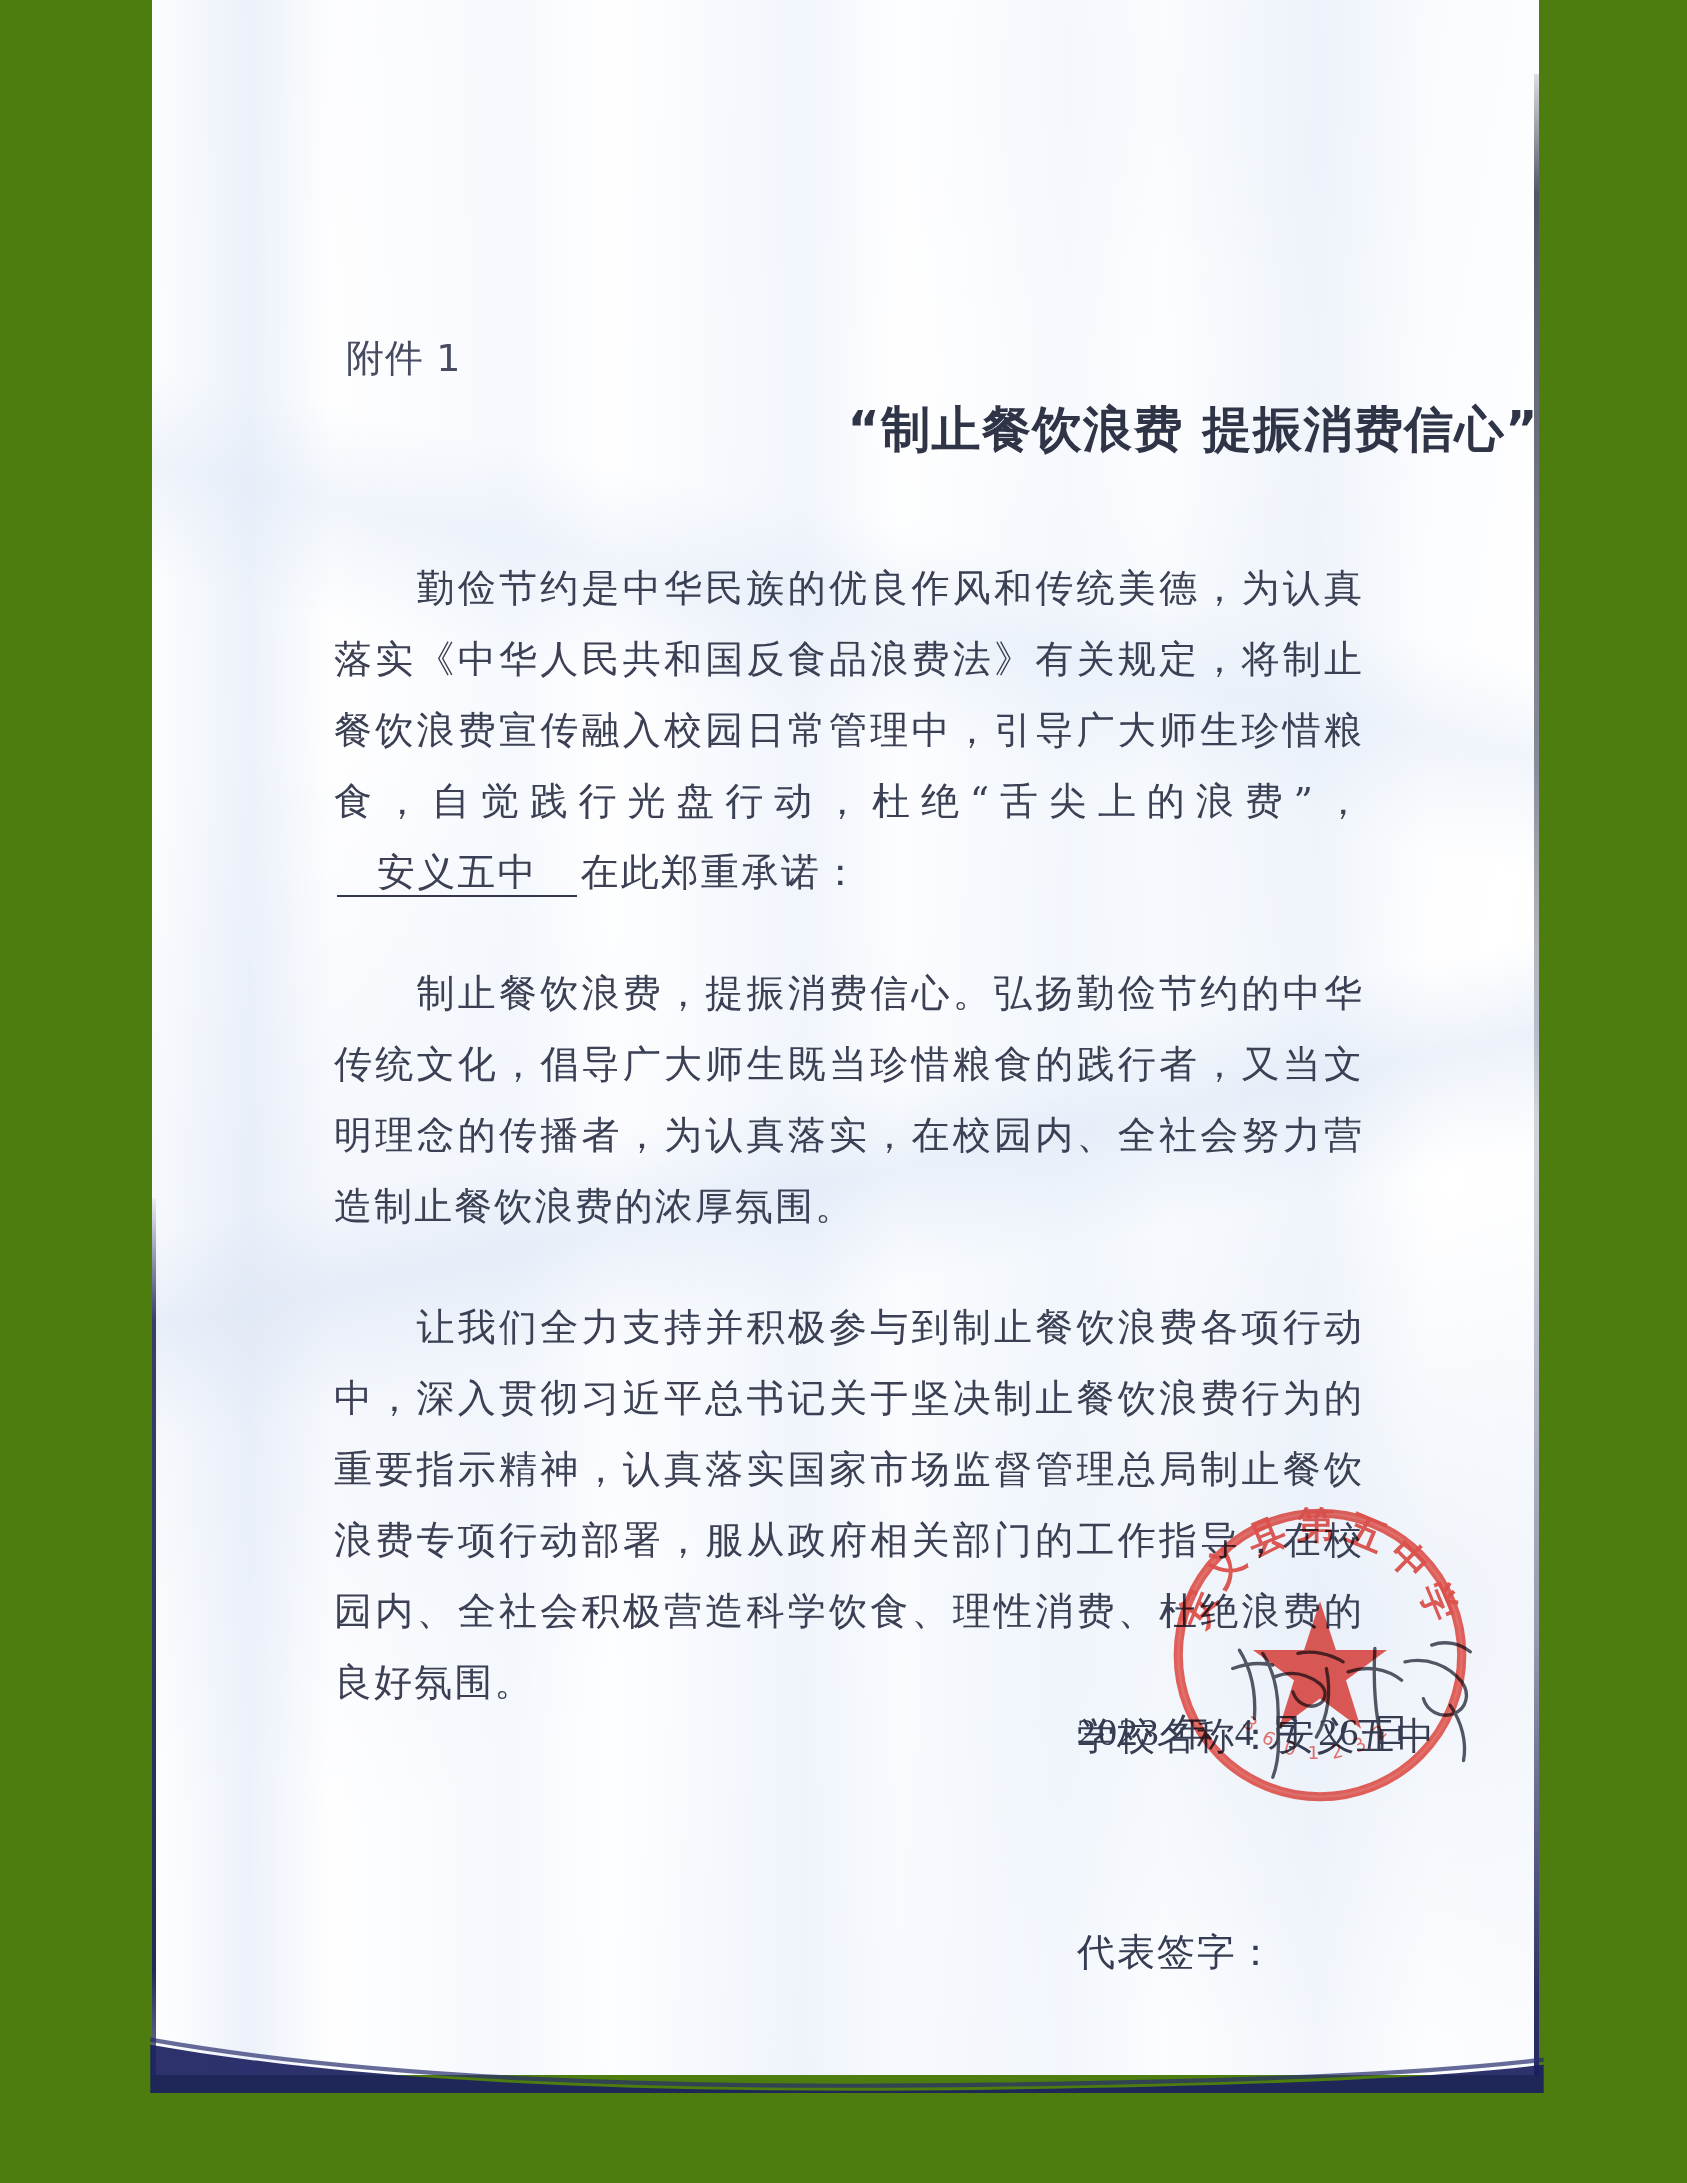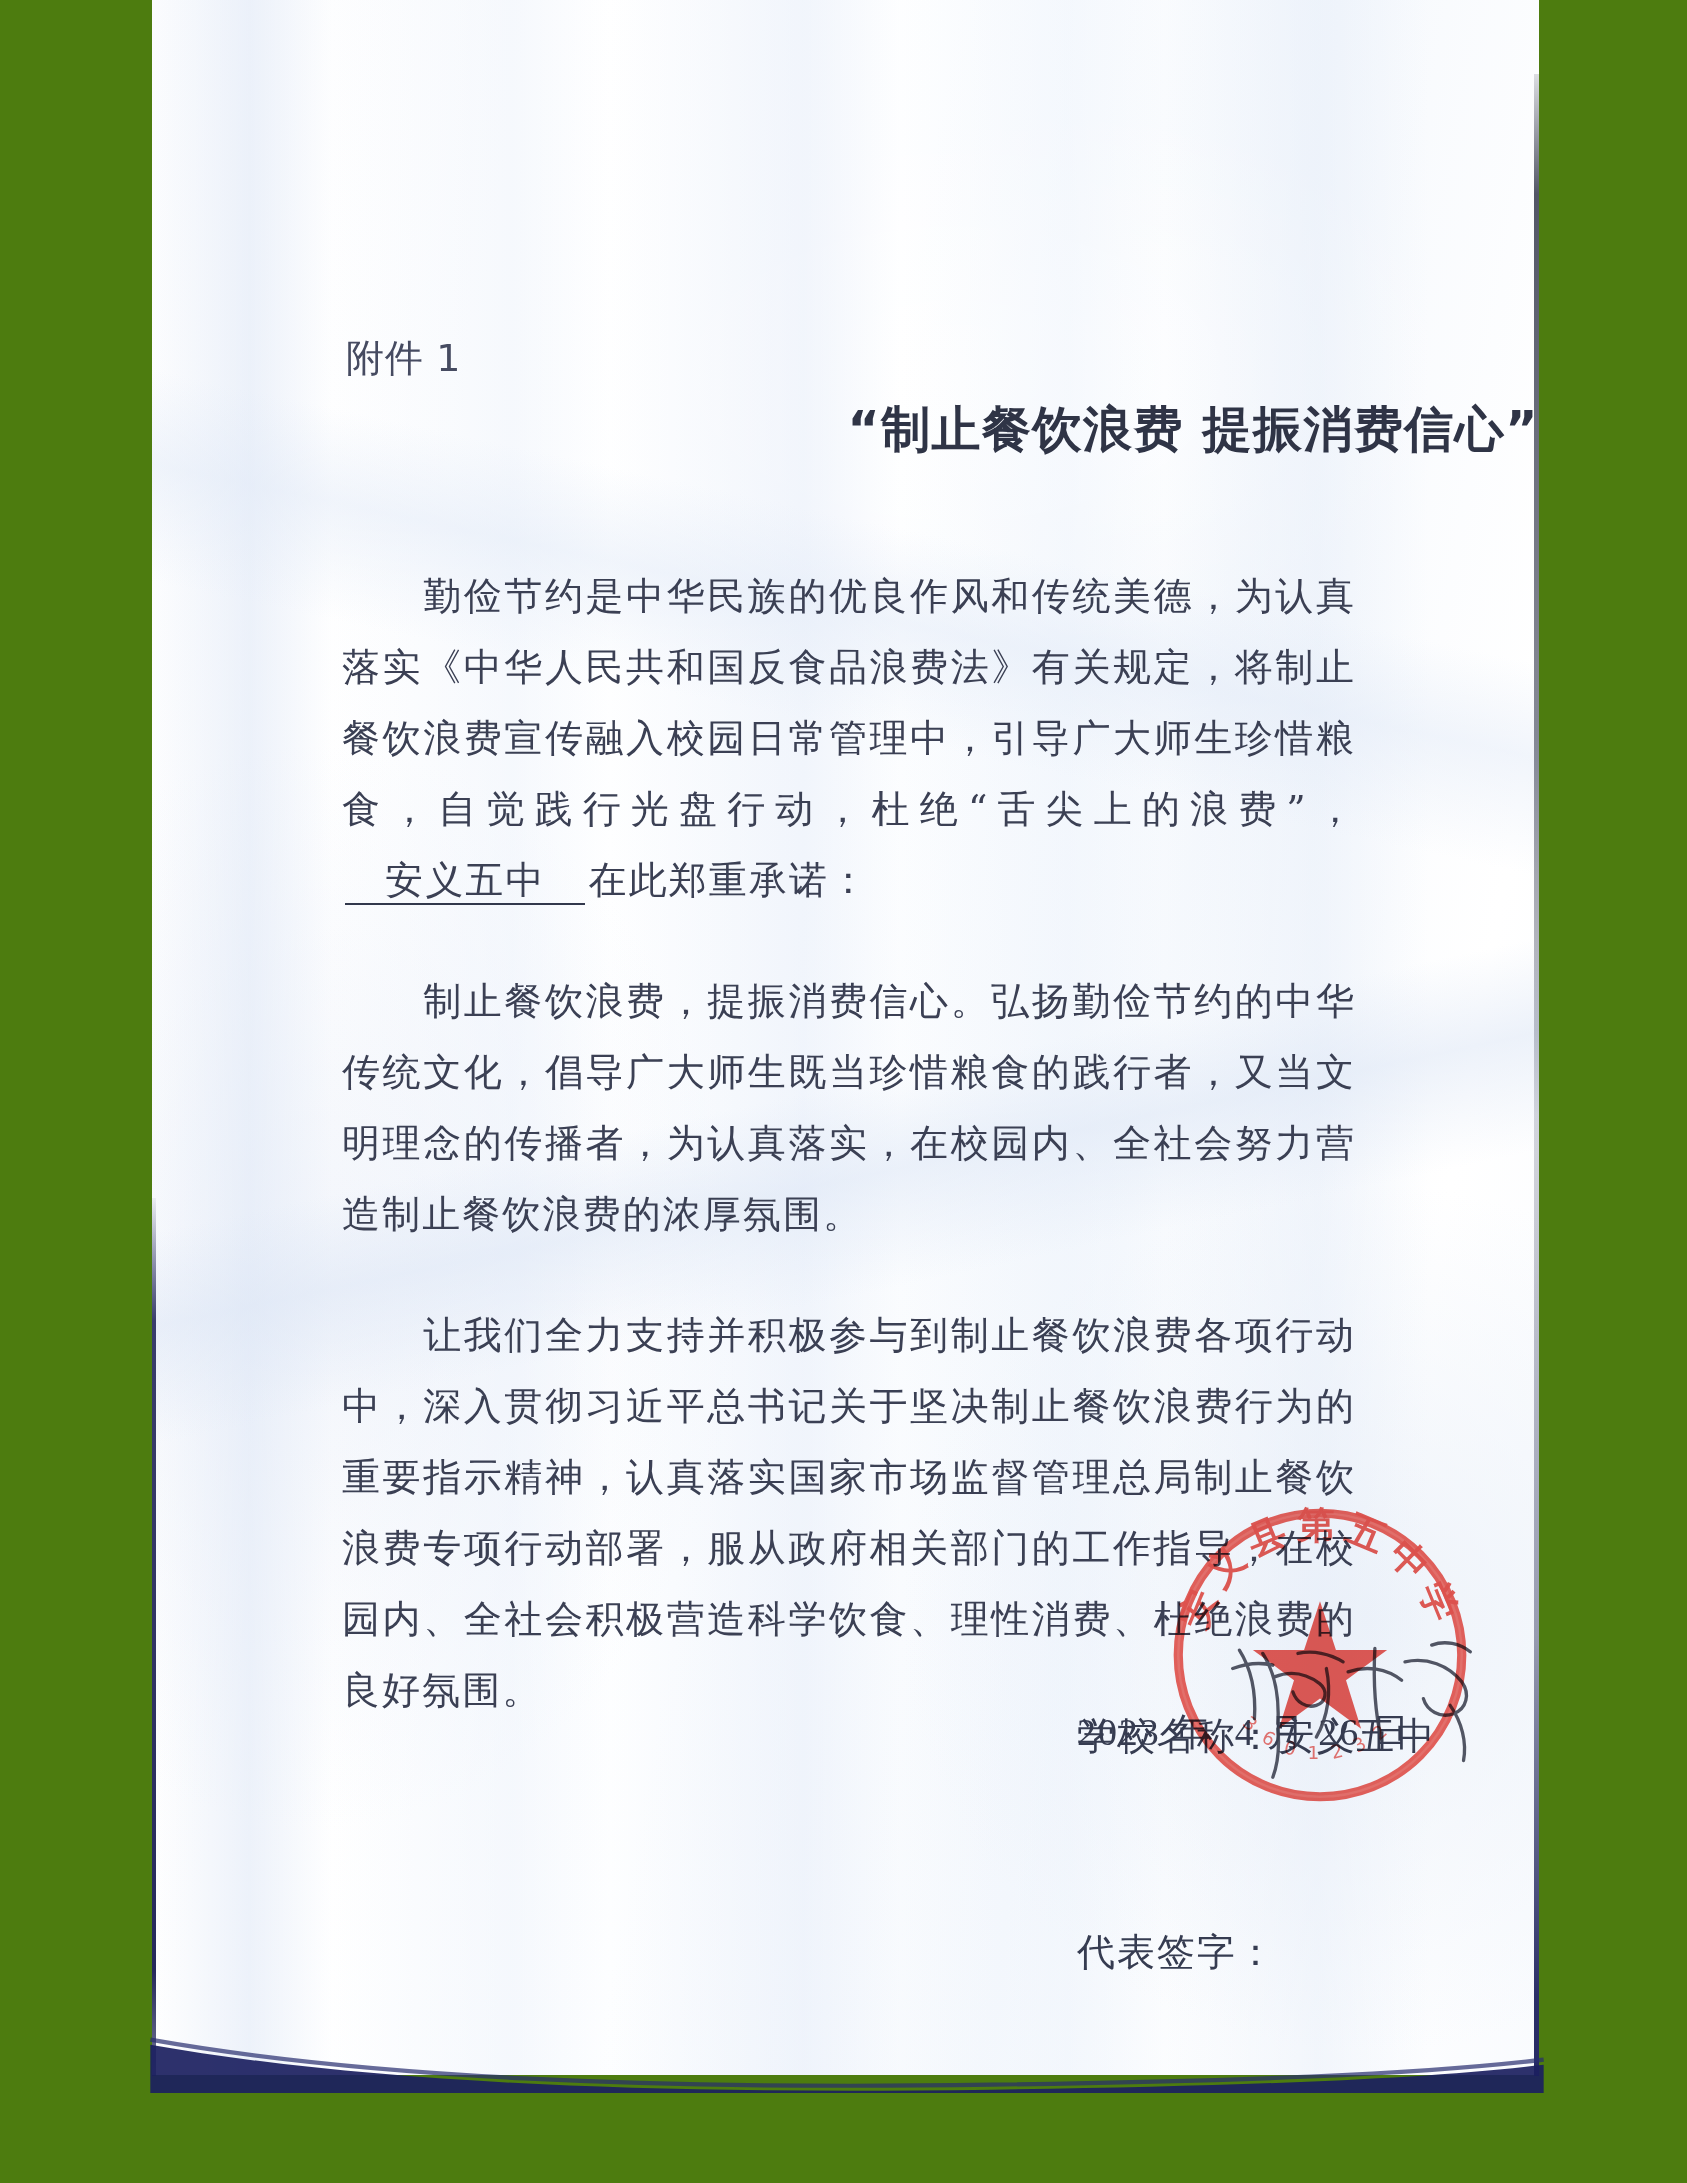--- a/index.html
+++ b/index.html
@@ -129,21 +129,21 @@
     left: 178px;
     top: 549px;
     width: 1038px;
     color: #3b4054;
     font-family: "DejaVu Serif", "Liberation Serif", serif;
     font-size: 38px;
     line-height: 71px;
     letter-spacing: 0.055em;
     text-align: justify;
   }
-  .para { margin: 12px; }
+  .para { margin: 4px; }
   .para + .para { margin-top: 50px; }
   .indent::before { content: "\3000\3000"; }
 
   .fill-blank {
     display: inline-block;
     min-width: 240px;
     text-align: center;
     border-bottom: 2.5px solid #32384c;
     line-height: 1.05;
     margin: 0 3.3px;

